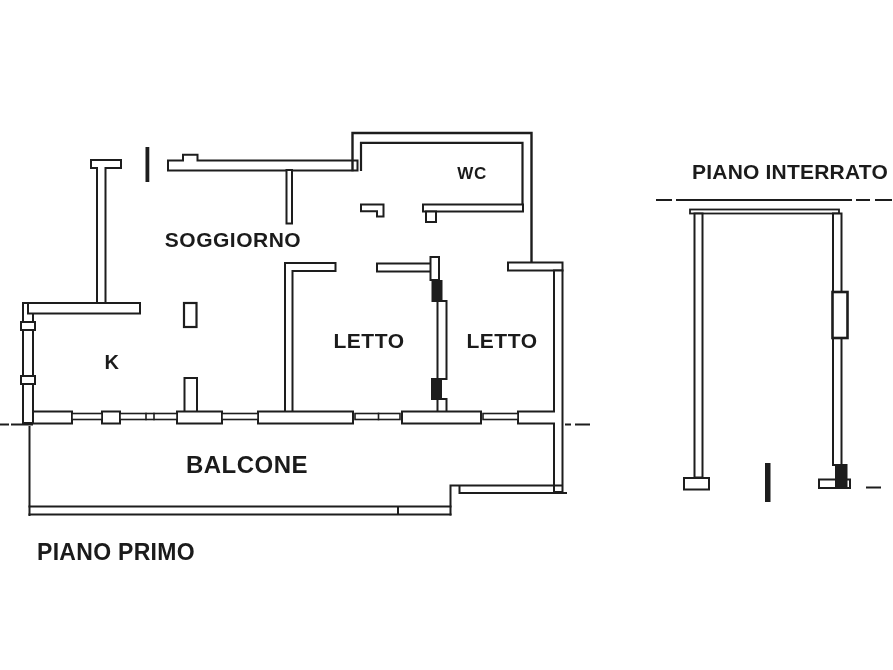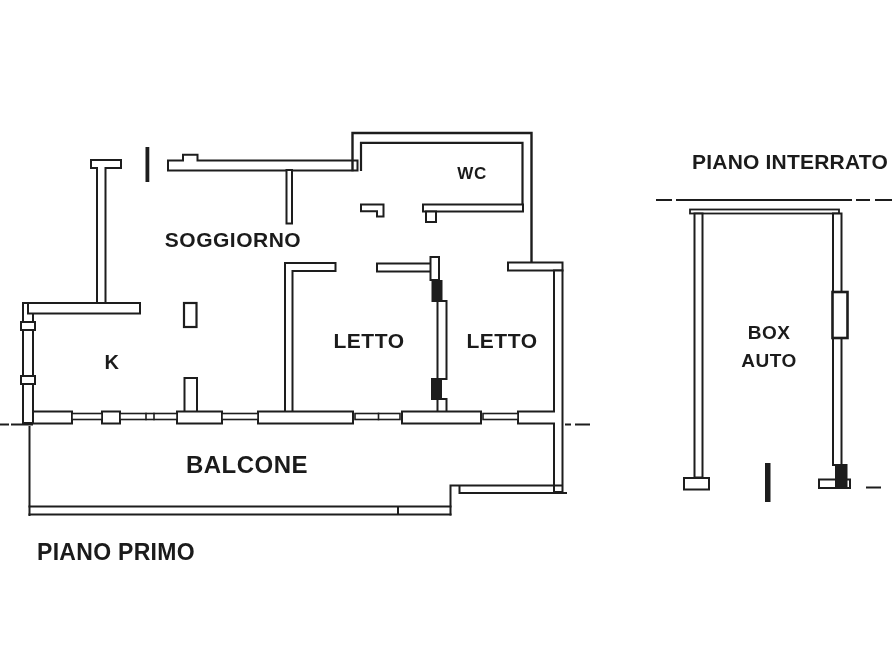--- a/index.html
+++ b/index.html
@@ -19,21 +19,21 @@
     transform:translate(-50%,-50%);
     letter-spacing:0.5px;
   }
   .lbl-soggiorno{left:212px;top:240px;font-size:21px;margin-left:21px;}
   .lbl-wc{left:444px;top:174px;font-size:17px;margin-left:28px;}
   .lbl-letto1{left:369px;top:341px;font-size:21px;}
   .lbl-letto2{left:502px;top:341px;font-size:21px;}
   .lbl-k{left:112px;top:362px;font-size:20px;}
   .lbl-balcone{left:247px;top:465px;font-size:24px;}
   .lbl-piano-primo{left:37px;top:552px;font-size:23px;transform:translate(0,-50%);letter-spacing:0.3px;}
-  .lbl-piano-interrato{left:790px;top:162px;font-size:21px;letter-spacing:0.2px;}
+  .lbl-piano-interrato{left:790px;top:172px;font-size:21px;letter-spacing:0.2px;}
   .lbl-box-auto{
     left:769px;top:347px;font-size:19px;
     white-space:normal;width:72px;text-align:center;line-height:28px;
   }
 </style>
 </head>
 <body>
 
 <div class="canvas">
 
@@ -117,18 +117,17 @@
       </g>
     </g>
   </svg>
 
   <div class="lbl lbl-soggiorno">SOGGIORNO</div>
   <div class="lbl lbl-wc">WC</div>
   <div class="lbl lbl-letto1">LETTO</div>
   <div class="lbl lbl-letto2">LETTO</div>
   <div class="lbl lbl-k">K</div>
   <div class="lbl lbl-balcone">BALCONE</div>
-  <div class="lbl lbl-box-auto">BOX AUTO</div>
 
   <div class="lbl lbl-piano-primo">PIANO PRIMO</div>
   <div class="lbl lbl-piano-interrato">PIANO INTERRATO</div>
 
 </div>
 
 </body></html>

